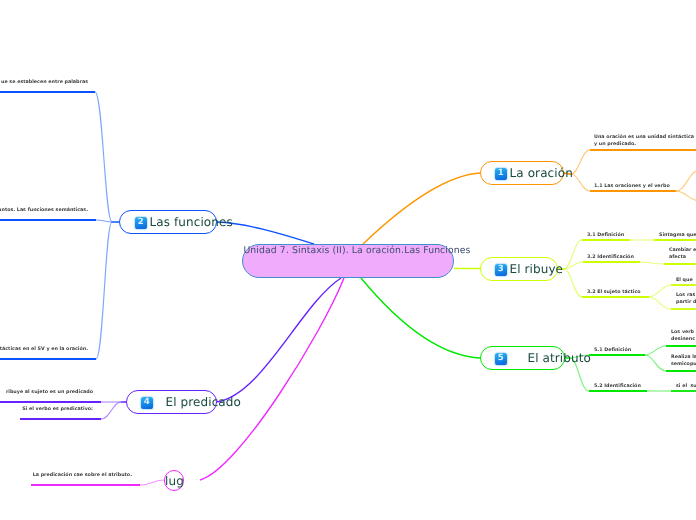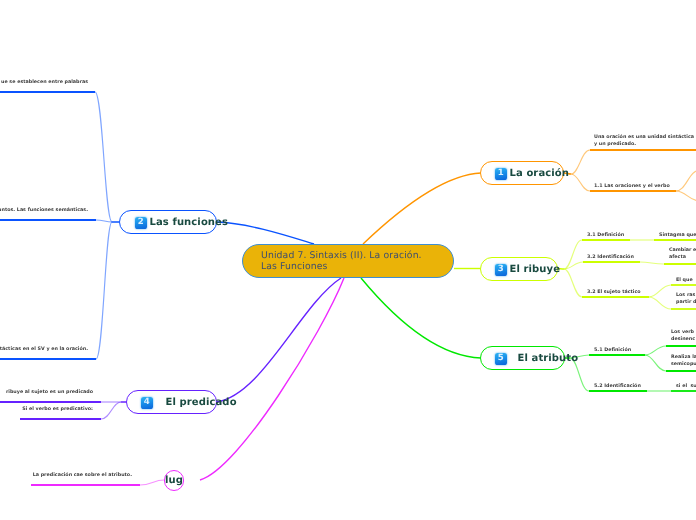--- a/index.html
+++ b/index.html
@@ -6,30 +6,30 @@
   html,body{margin:0;padding:0;background:#ffffff;}
   body{width:696px;height:520px;overflow:hidden;
        font-family:"DejaVu Sans",sans-serif;
        -webkit-font-smoothing:antialiased;text-rendering:geometricPrecision;}
   #stage{position:relative;width:696px;height:520px;overflow:hidden;background:#fff;}
   svg#links{position:absolute;left:0;top:0;width:696px;height:520px;}
 
   
   #central{position:absolute;left:242px;top:244px;width:212px;height:34px;
      box-sizing:border-box;border:1.6px solid #3f8fd2;border-radius:18px;
-     background:#eab308;display:flex;flex-direction:column;justify-content:center;
+     background:#f0abfc;display:flex;justify-content:center;
      padding-left:18px;}
   #central .cline{font-size:9.3px;color:#3f4f6e;line-height:11.5px;
      letter-spacing:.1px;white-space:nowrap;}
 
   
   .topic{position:absolute;box-sizing:border-box;background:#fff;border-style:solid;
      border-width:1.5px;border-radius:20px;display:flex;align-items:center;
      white-space:nowrap;}
-  .tlabel{font-size:10px;font-weight:bold;color:#194a40;letter-spacing:.1px;}
+  .tlabel{font-size:12px;font-weight:normal;color:#194a40;letter-spacing:.1px;}
 
   
   .kc{width:11.5px;height:11.5px;border-radius:2.6px;flex:0 0 auto;
       position:relative;top:1px;
       background:linear-gradient(168deg,#2fb3f2 0%,#1a93ea 42%,#0b63da 100%);
       color:#dcefff;font-size:8.6px;font-weight:bold;line-height:11.5px;
       text-align:center;box-shadow:0 0 2px rgba(45,155,240,.9);}
 
   
   .leaf{position:absolute;white-space:pre;color:#3f3f3f;font-size:4.8px;
@@ -118,23 +118,23 @@
   <div class="topic" style="left:480px;top:257px;width:77.5px;height:24px;border-color:#ccff00;padding-left:14px;">
     <span class="kc">3</span>
     <span class="tlabel" style="margin-left:3px">El ribuye</span>
   </div>
   <div class="topic" style="left:125.5px;top:390px;width:91.5px;height:24px;border-color:#6622ff;padding-left:14.5px;">
     <span class="kc">4</span>
     <span class="tlabel" style="margin-left:13px">El predicado</span>
   </div>
   <div class="topic" style="left:480px;top:346px;width:84.5px;height:24px;border-color:#00e800;padding-left:14px;">
     <span class="kc">5</span>
-    <span class="tlabel" style="margin-left:11px">El atributo</span>
+    <span class="tlabel" style="margin-left:21px">El atributo</span>
   </div>
-  <div class="topic" style="left:164px;top:470px;width:20px;height:21px;border-color:#ee2aff;padding-left:0px;justify-content:center;">
+  <div class="topic" style="left:164px;top:470px;width:20px;height:21px;border-color:#ee2aff;padding-left:0px;justify-content:flex-start;">
     <span class="tlabel">lug</span>
   </div>
 
   <div class="leaf" style="left:594px;top:134px;">Una oración es una unidad sintáctica
 y un predicado.</div>
   <div class="leaf" style="left:594px;top:183px;">1.1 Las oraciones y el verbo</div>
   <div class="leaf" style="right:608px;top:79px;text-align:right;">ue se establecen entre palabras</div>
   <div class="leaf" style="right:608px;top:207px;text-align:right;">untos. Las funciones semánticas.</div>
   <div class="leaf" style="right:608px;top:346px;text-align:right;">tácticas en el SV y en la oración.</div>
   <div class="leaf" style="left:587px;top:232px;">3.1 Definición</div>

